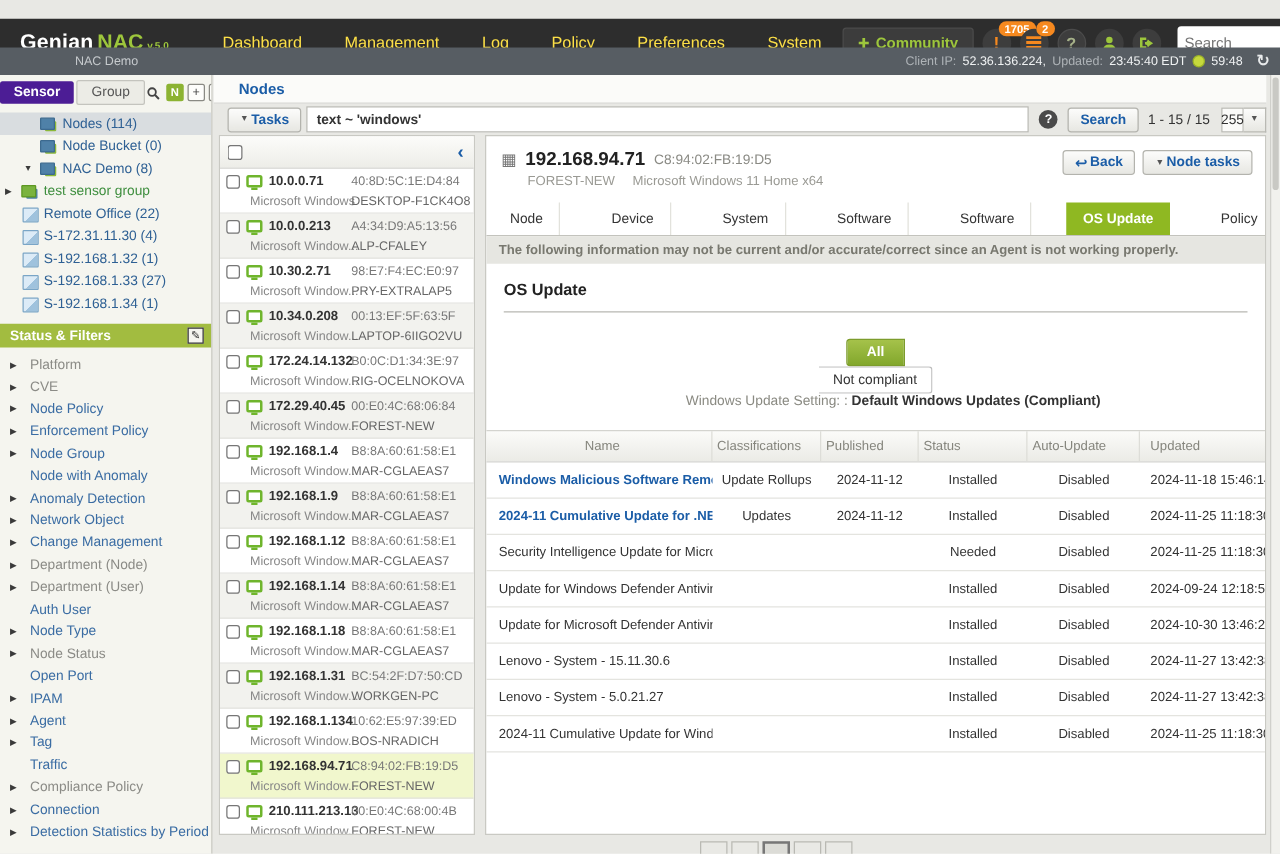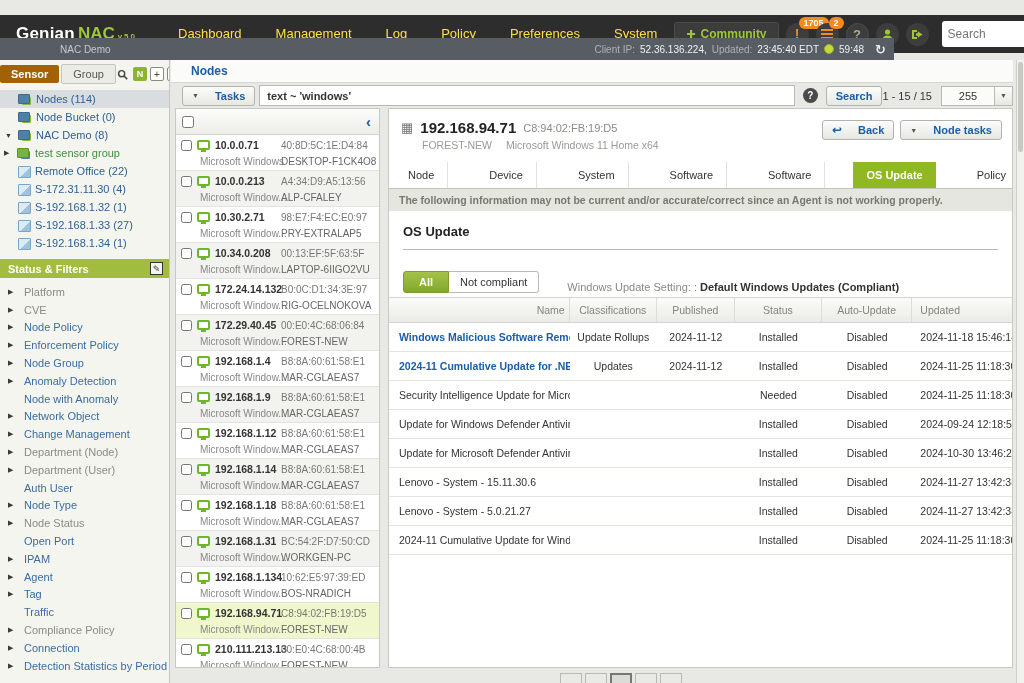--- a/index.html
+++ b/index.html
@@ -28,45 +28,45 @@
   .badge { position:absolute; top:-6px; left:13px; background:#f6891f; color:#fff;
     font-size:9px; font-weight:bold; border-radius:8px; padding:1px 5px; line-height:10px; }
   .bars { width:12px; height:10px;
     background:repeating-linear-gradient(#f6891f 0 2px, transparent 2px 4px); }
   .circ.help { color:#a6b189; font-weight:bold; font-size:13px; border:1px solid #4c4c4c; }
   .searchbox { width:136px; height:26px; background:#fff; border-radius:3px;
     display:flex; align-items:center; padding:0 6px; margin-left:6px; }
   .searchbox input { border:none; outline:none; flex:1; font-size:12px; color:#444;
     font-family:inherit; min-width:0; }
   
-  .statusbar { position:absolute; left:0; top:38px; width:894px; height:22px;
+  .statusbar { position:absolute; left:0; top:38px; width:1024px; height:22px;
     background:#575d63; color:#c6cacd; font-size:10px; display:flex; align-items:center; z-index:5; }
   .sb-domain { margin-left:60px; }
   .sb-right { margin-left:auto; display:flex; align-items:center; gap:5px; padding-right:8px; }
   .sb-label { color:#aeb3b7; }
   .sb-val { color:#f0f2f3; }
   .clock-dot { width:10px; height:10px; border-radius:50%; background:#c6d93c;
     border:1px solid #9db428; display:inline-block; }
   .refresh-ic { color:#e8eaeb; font-size:13px; font-weight:bold; margin-left:6px; cursor:pointer; }
   
   .sidebar { position:absolute; left:0; top:60px; width:170px; bottom:0;
     background:#f5f5ef; border-right:1px solid #c6c6c0; overflow:hidden; }
   .side-tabs { display:flex; align-items:center; padding:4px 4px 3px 0; }
   .stab { padding:3px 11px; font-size:11px; border-radius:2px; cursor:pointer; }
-  .stab.active { background:#a16207; color:#fff; font-weight:bold; }
+  .stab.active { background:#4c1d95; color:#fff; font-weight:bold; }
   .stab.idle { background:#ececе6; background:#ececE6; border:1px solid #c4c4be; color:#555; margin-left:2px; }
   .side-icons { margin-left:auto; display:flex; align-items:center; gap:3px; }
   .si { width:14px; height:14px; display:flex; align-items:center; justify-content:center;
     font-size:10px; cursor:pointer; }
   .si.nbox { background:#8cb332; color:#fff; font-weight:bold; font-size:9px; border-radius:2px; }
   .si.box { background:#fdfdfb; border:1px solid #8a8a84; color:#444; border-radius:2px; }
   .tree { padding-top:3px; }
   .tree-item { height:18px; display:flex; align-items:center; font-size:11px;
     color:#2e6094; cursor:pointer; white-space:nowrap; }
-  .tree-item.lvl0 { padding-left:5px; }
+  .tree-item.lvl0 { padding-left:19px; }
   .tree-item.lvl1 { padding-left:4px; }
   .tree-item .arr { width:13px; font-size:7px; color:#3a3a3a; flex:0 0 13px; }
   .tree-item .arr::before { content:""; }
   .tree-item.expanded .arr::before { content:"▼"; }
   .tree-item.collapsed .arr::before { content:"▶"; }
   .tree-item.selected { background:#d9dde0; }
   .tree-item.green-label .tlabel { color:#3e8e3e; }
   .ic { width:13px; height:11px; margin-right:5px; position:relative; flex:0 0 13px; }
   .tree-item.sensor .ic::before { content:""; position:absolute; right:0; bottom:0;
     width:9px; height:8px; background:#8cb83a; border-radius:1px; }
@@ -92,32 +92,32 @@
   .filter-item.has-arrow .arr::before { content:"▶"; }
   .filter-item.muted { color:#8b8b86; }
   
   .nodes-bar { position:absolute; left:171px; right:11px; top:60px; height:23px;
     background:#fbfbf9; border-bottom:1px solid #d8d8d3; display:flex; align-items:center; }
   .nodes-title { margin-left:20px; color:#1b5da7; font-weight:bold; font-size:12px; }
   .tasks-row { position:absolute; left:171px; right:11px; top:83px; height:25px;
     display:flex; align-items:center; padding-left:11px; }
   .btn { background:linear-gradient(#fcfcfb,#e7e7e2); border:1px solid #b3b3ad;
     border-radius:3px; color:#1b5da7; font-weight:bold; font-size:11px; padding:3px 9px;
-    cursor:pointer; font-family:inherit; display:flex; align-items:center; gap:16px; white-space:nowrap; }
+    cursor:pointer; font-family:inherit; display:flex; align-items:center; gap:2px; white-space:nowrap; }
   .dd-arr { font-size:7px; color:#555; }
   .query-input { height:21px; border:1px solid #b9b9b3; margin-left:4px; flex:1;
     max-width:578px; font-family:inherit; font-size:11px; font-weight:bold; color:#333;
     padding:0 7px; outline:none; background:#fff; }
   .help-circ { width:15px; height:15px; border-radius:50%; background:#4a4a4a; color:#fff;
     font-weight:bold; font-size:10px; display:flex; align-items:center; justify-content:center;
     margin-left:8px; cursor:pointer; }
   .search-btn { margin-left:8px; }
   .range-text { margin-left:auto; margin-right:9px; color:#333; }
   .pagesize { display:flex; align-items:stretch; height:20px; }
-  .ps-val { width:54px; background:#fbfbf9; border:1px solid #b9b9b3; display:flex;
+  .ps-val { width:18px; background:#fbfbf9; border:1px solid #b9b9b3; display:flex;
     align-items:center; justify-content:center; }
   .ps-dd { width:18px; background:linear-gradient(#fcfcfb,#e7e7e2); border:1px solid #b9b9b3;
     border-left:none; display:flex; align-items:center; justify-content:center; cursor:pointer; }
   
   .nodelist { position:absolute; left:175px; top:108px; width:205px; height:560px;
     background:#fff; border:1px solid #c9c9c3; overflow:hidden; }
   .nl-header { height:26px; background:linear-gradient(#fcfcfa,#ededE8); border-bottom:1px solid #d4d4cf;
     display:flex; align-items:center; padding:0 8px 0 6px; }
   .nl-header input { width:12px; height:12px; }
   .collapse { margin-left:auto; color:#1b5da7; font-weight:bold; font-size:15px;
@@ -148,35 +148,35 @@
   .dh-buttons { position:absolute; right:10px; top:11px; display:flex; gap:6px; }
   .back-arr { font-size:12px; line-height:10px; }
   .dtabs { display:flex; border-bottom:1px solid #c3c3bd; margin-top:5px; padding-left:6px;gap:28px; }
   .dtab { padding:7px 13px; font-size:11px; color:#333; border-right:1px solid #e2e2dc;
     cursor:pointer; white-space:nowrap; }
   .dtab.active { background:#8fb822; color:#fff; font-weight:bold; border-right:none; }
   .notice { background:#e6e6e1; color:#78786f; font-weight:bold; font-size:10.5px;
     padding:5px 10px; }
   .section-title { font-size:13px; font-weight:bold; color:#222; margin:13px 14px 10px; }
   .rule { border:none; border-top:1px solid #b8b8b2; margin:0 14px; }
-  .controls { display:flex; align-items:flex-end; margin:21px 14px 4px; }
+  .controls { display:flex; align-items:center; margin:21px 14px 17px;flex-direction:column; }
   .tg-all { background:linear-gradient(#a5c24a,#82a72c); color:#fff; font-weight:bold;
     border:1px solid #7c9c2c; border-radius:3px 0 0 3px; padding:4px 15px; font-size:11px;
     cursor:pointer; font-family:inherit; }
   .tg-nc { background:#fff; border:1px solid #bbb; border-left:none; border-radius:0 3px 3px 0;
     padding:4px 11px; color:#333; font-size:11px; cursor:pointer; font-family:inherit; }
   .setting { margin-left:28px; font-size:11px; }
   .set-label { color:#8a8a82; font-weight:normal; }
   .set-val { color:#333; font-weight:bold; }
   .dt-header { display:grid; grid-template-columns:29% 14% 12.5% 14% 14.5% 16%;
     background:linear-gradient(#fbfbf9,#ebebe6); border-top:1px solid #d4d4cf;
     border-bottom:1px solid #d4d4cf; }
-  .dt-h { padding:6px 4px; font-size:10.5px; color:#85857d; text-align:center;
+  .dt-h { padding:6px 4px; font-size:10.5px; color:#85857d; 
     border-right:1px solid #ddddd8; white-space:nowrap; overflow:hidden; }
-  .dt-h:first-child { text-align:right; padding-left:10px; }
+  .dt-h:first-child { text-align:center; padding-left:10px; }
   .dt-h:last-child { border-right:none; text-align:left; padding-left:8px; }
   .dt-row { display:grid; grid-template-columns:29% 14% 12.5% 14% 14.5% 16%;
     border-bottom:1px solid #e4e4df; height:29px; align-items:center; }
   .dt-c { font-size:10.5px; color:#333; text-align:center; overflow:hidden; white-space:nowrap; }
   .dt-c.name { text-align:left; padding-left:10px; }
   .dt-c.updated { text-align:left; padding-left:8px; }
   .dt-row.is-link .name { color:#1b5da7; font-weight:bold; cursor:pointer; }
   
   .pagination { position:absolute; left:560px; top:673px; display:flex; gap:3px; }
   .pg { width:22px; height:16px; border:1px solid #b9b9b3; background:#e9e9e5; cursor:pointer; }
@@ -354,28 +354,28 @@
       <div class="filter-item alt has-arrow">
         <span class="arr"></span>
         <span>Enforcement Policy</span>
       </div>
 
       <div class="filter-item has-arrow">
         <span class="arr"></span>
         <span>Node Group</span>
       </div>
 
+      <div class="filter-item">
+        <span class="arr"></span>
+        <span>Node with Anomaly</span>
+      </div>
+
       <div class="filter-item alt has-arrow">
         <span class="arr"></span>
         <span>Anomaly Detection</span>
-      </div>
-
-      <div class="filter-item">
-        <span class="arr"></span>
-        <span>Node with Anomaly</span>
       </div>
 
       <div class="filter-item alt has-arrow">
         <span class="arr"></span>
         <span>Network Object</span>
       </div>
 
 
       <div class="filter-item alt has-arrow">
         <span class="arr"></span>

